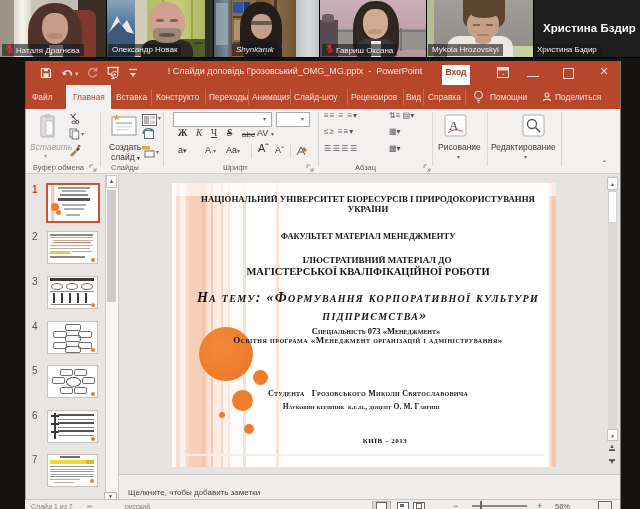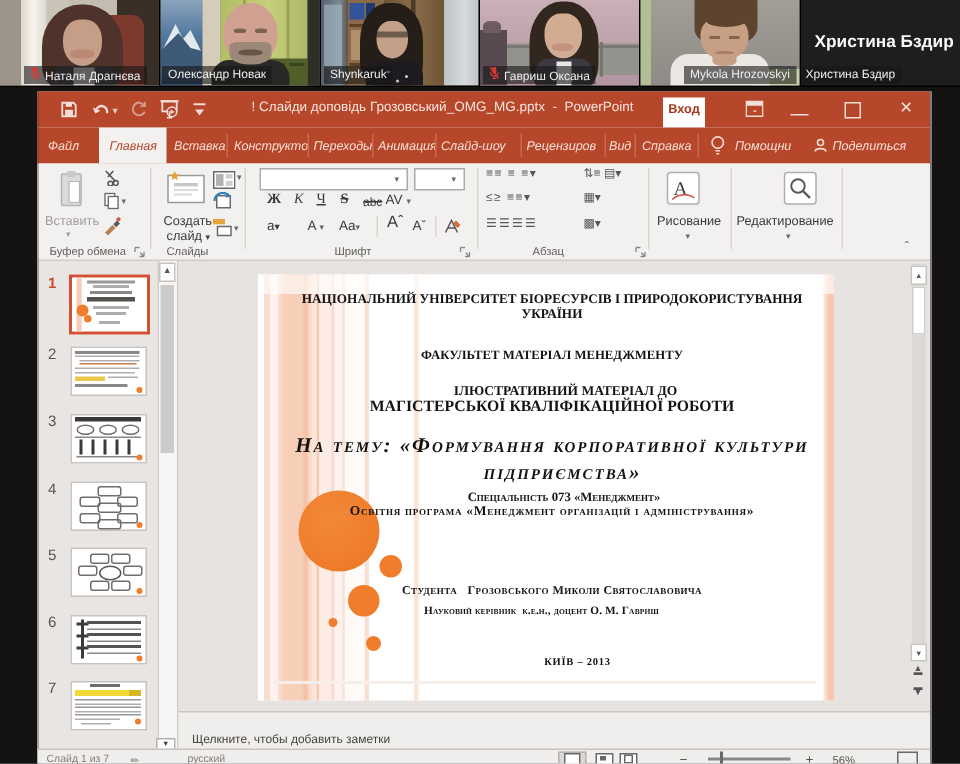--- a/index.html
+++ b/index.html
@@ -1,39 +1,39 @@
 <!DOCTYPE html>
 <html><head>
 <meta charset="utf-8">
 <style>
   html,body{margin:0;padding:0;}
   body{width:640px;height:509px;overflow:hidden;background:#000;font-family:"Liberation Sans",sans-serif;}
   .a{position:absolute;}
   #root{position:relative;width:640px;height:509px;background:#141312;}
   .lbl{position:absolute;bottom:1px;height:12px;background:rgba(22,22,22,0.6);color:#ededed;font-size:8px;line-height:12px;padding:0 4px;white-space:nowrap;}
-  .tabtxt{position:absolute;top:0;height:24px;line-height:24px;font-size:8.4px;color:#f7ddd5;white-space:nowrap;font-style:italic;}
+  .tabtxt{position:absolute;top:0;height:24px;line-height:24px;font-size:8.4px;color:#f7ddd5;white-space:nowrap;}
 </style>
 </head>
 <body>
 <div id="root">
 
 <div class="a" id="vids" style="left:0;top:0;width:640px;height:58px;background:#000;">
 
   <div class="a" style="left:0;top:0;width:106px;height:57px;overflow:hidden;background:#c3bdb1;">
     <div class="a" style="left:0;top:0;width:16px;height:57px;background:#9c9488;"></div>
     <div class="a" style="left:14px;top:0;width:19px;height:57px;background:linear-gradient(90deg,#ddd8ce,#f6f4ee 45%,#d8d2c6);"></div>
     <div class="a" style="left:31px;top:0;width:15px;height:57px;background:#cac4b8;"></div>
     <div class="a" style="left:78px;top:0;width:28px;height:57px;background:#3a2f26;"></div>
     <div class="a" style="left:66px;top:10px;width:30px;height:47px;background:#7c3a2f;border-radius:8px 8px 0 0;"></div>
     <div class="a" style="left:28px;top:3px;width:54px;height:58px;background:#4f332a;border-radius:48% 48% 30% 30%;"></div>
     <div class="a" style="left:42px;top:13px;width:26px;height:31px;background:#c69d86;border-radius:46% 46% 54% 54%;"></div>
     <div class="a" style="left:47px;top:33px;width:16px;height:6px;background:rgba(170,110,95,0.45);border-radius:40%;"></div>
     <div class="a" style="left:34px;top:44px;width:44px;height:14px;background:#43424a;border-radius:10px 10px 0 0;"></div>
     <div class="a" style="left:49px;top:45px;width:14px;height:12px;background:#cfccc8;"></div>
-    <div class="lbl" style="left:16px;"><svg width="7" height="9" viewBox="0 0 7 9" style="margin-right:3px;">
+    <div class="lbl" style="left:2px;"><svg width="7" height="9" viewBox="0 0 7 9" style="margin-right:3px;">
             <rect x="2.1" y="0.5" width="2.8" height="4.6" rx="1.4" fill="#d83a33"></rect>
             <path d="M1 4.2 A2.5 2.5 0 0 0 6 4.2 M3.5 6.8 V8.4 M2.2 8.4 H4.8" stroke="#d83a33" fill="none" stroke-width="0.9"></path>
             <path d="M0.8 0.8 L6.2 8.2" stroke="#d83a33" stroke-width="1"></path>
           </svg>Наталя Драгнєва</div>
   </div>
 
   <div class="a" style="left:107px;top:0;width:106px;height:57px;overflow:hidden;background:#737373;">
     <div class="a" style="left:0;top:0;width:28px;height:57px;background:linear-gradient(180deg,#8ba3bc,#54799e 40%,#2e4a6a);"></div>
     <svg class="a" style="left:0;top:10px;" width="28" height="40" viewBox="0 0 28 40">
           <path d="M0 26 L10 6 L15 16 L20 10 L28 26 Z" fill="#dfe9ee"></path>
@@ -68,21 +68,21 @@
     <div class="a" style="left:42px;top:0;width:40px;height:57px;background:linear-gradient(90deg,#6e5436,#8a6c48 50%,#6e5436);"></div>
     <div class="a" style="left:60px;top:0;width:2.5px;height:57px;background:#4c3a26;"></div>
     <div class="a" style="left:82px;top:0;width:23px;height:57px;background:linear-gradient(90deg,#bcc2c6,#d6dadc 60%,#c2c4c6);"></div>
     <div class="a" style="left:26px;top:2px;width:42px;height:56px;background:#241d18;border-radius:45% 45% 28% 28%;"></div>
     <div class="a" style="left:37px;top:14px;width:21px;height:25px;background:#c2a089;border-radius:45% 45% 52% 52%;"></div>
     <div class="a" style="left:35px;top:21px;width:24px;height:4px;background:rgba(40,32,26,0.55);border-radius:2px;"></div>
     <div class="a" style="left:30px;top:41px;width:38px;height:16px;background:#1d1b20;border-radius:9px 9px 0 0;"></div>
     <div class="a" style="left:44px;top:47px;width:2px;height:2px;background:#cfccc8;border-radius:50%;"></div>
     <div class="a" style="left:56px;top:50px;width:2px;height:2px;background:#cfccc8;border-radius:50%;"></div>
     <div class="a" style="left:50px;top:53px;width:2px;height:2px;background:#cfccc8;border-radius:50%;"></div>
-    <div class="lbl" style="left:2px;">Shynkaruk</div>
+    <div class="lbl" style="left:18px;font-style:italic;">Shynkaruk</div>
   </div>
 
   <div class="a" style="left:320px;top:0;width:106px;height:57px;overflow:hidden;background:#c3a7b1;">
     <div class="a" style="left:0;top:0;width:106px;height:57px;background:linear-gradient(180deg,#cbb0b8,#b294a0);"></div>
     <div class="a" style="left:0;top:29px;width:106px;height:21px;background:#93928d;"></div>
     <div class="a" style="left:14px;top:30px;width:92px;height:2px;background:#7a7975;"></div>
     <div class="a" style="left:80px;top:28px;width:2px;height:23px;background:#76756f;"></div>
     <div class="a" style="left:0;top:20px;width:18px;height:37px;background:#584a50;"></div>
     <div class="a" style="left:2px;top:14px;width:12px;height:8px;background:#6d5c62;border-radius:40% 40% 0 0;"></div>
     <div class="a" style="left:33px;top:1px;width:46px;height:60px;background:#32271f;border-radius:46% 46% 30% 30%;"></div>
@@ -102,21 +102,21 @@
     <div class="a" style="left:7px;top:0;width:99px;height:57px;background:linear-gradient(180deg,#a19d97,#8e8a85);"></div>
     <div class="a" style="left:74px;top:46px;width:32px;height:11px;background:#c5d0a2;"></div>
     <div class="a" style="left:20px;top:36px;width:66px;height:21px;background:#ebe8e3;border-radius:12px 12px 0 0;"></div>
     <div class="a" style="left:36px;top:0px;width:42px;height:30px;background:#5c442e;border-radius:0 0 40% 36%;"></div>
     <div class="a" style="left:40px;top:11px;width:32px;height:29px;background:#c79f85;border-radius:42% 42% 50% 50%;"></div>
     <div class="a" style="left:44px;top:10px;width:26px;height:8px;background:#5c442e;border-radius:0 0 50% 50%;"></div>
     <div class="a" style="left:46px;top:24px;width:7px;height:2px;background:#84664e;"></div>
     <div class="a" style="left:59px;top:24px;width:7px;height:2px;background:#84664e;"></div>
     <div class="a" style="left:50px;top:34px;width:12px;height:3px;background:rgba(150,95,75,0.5);border-radius:40%;"></div>
     <div class="a" style="left:48px;top:36px;width:16px;height:8px;background:#c79f85;border-radius:0 0 40% 40%;"></div>
-    <div class="lbl" style="left:1px;margin-left:28px;">Mykola Hrozovskyi</div>
+    <div class="lbl" style="left:1px;">Mykola Hrozovskyi</div>
   </div>
 
   <div class="a" style="left:534px;top:0;width:106px;height:57px;overflow:hidden;background:#1e1e1e;">
     <div class="a" style="left:9px;top:22px;font-size:11.5px;font-weight:bold;color:#fafafa;white-space:nowrap;">Христина Бздир</div>
     <div class="lbl" style="left:0;padding-left:3px;">Христина Бздир</div>
   </div>
 
 </div>
 
 <div class="a" id="win" style="left:25px;top:61px;width:595px;height:448px;background:#f3f1f0;border-right:1px solid #7a7a7a;">
@@ -201,21 +201,21 @@
     <div class="tabtxt" style="left:530px;">Поделиться</div>
   </div>
 
   <div class="a" id="ribbon" style="left:0;top:48px;width:595px;height:65px;background:#f3f1f0;border-bottom:1px solid #cfccca;box-sizing:border-box;color:#3b3a39;">
 
     <svg class="a" style="left:13px;top:4px;" width="20" height="27" viewBox="0 0 20 27">
           <rect x="3" y="3" width="13" height="21" rx="1" fill="#dcdadb" stroke="#b5b3b4" stroke-width="1"></rect>
           <rect x="6.5" y="1" width="6" height="4" rx="1" fill="#c9c7c8"></rect>
           <path d="M8 8 H15 V22 H8 Z" fill="#fdfdfd" stroke="#b5b3b4" stroke-width="0.8"></path>
         </svg>
-    <div class="a" style="left:5px;top:33px;font-size:8.5px;color:#a09e9c;">Вставить</div>
+    <div class="a" style="left:5px;top:33px;font-size:8.5px;color:#a09e9c;font-style:italic;">Вставить</div>
     <div class="a" style="left:19px;top:43px;font-size:6px;color:#a09e9c;">▾</div>
     <svg class="a" style="left:44px;top:4px;" width="12" height="11" viewBox="0 0 12 11">
           <path d="M1.5 1 L8 8 M6.5 1 L3 5" stroke="#58565a" stroke-width="1.1" fill="none"></path>
           <circle cx="8.2" cy="9" r="1.6" fill="none" stroke="#58565a"></circle>
           <circle cx="4.6" cy="9.4" r="1.6" fill="none" stroke="#58565a"></circle>
         </svg>
     <svg class="a" style="left:44px;top:19px;" width="11" height="12" viewBox="0 0 11 12">
           <rect x="1" y="1" width="6.5" height="8" fill="#fff" stroke="#6a686c" stroke-width="0.9"></rect>
           <rect x="3.2" y="3" width="6.5" height="8" fill="#fff" stroke="#6a686c" stroke-width="0.9"></rect>
         </svg>

